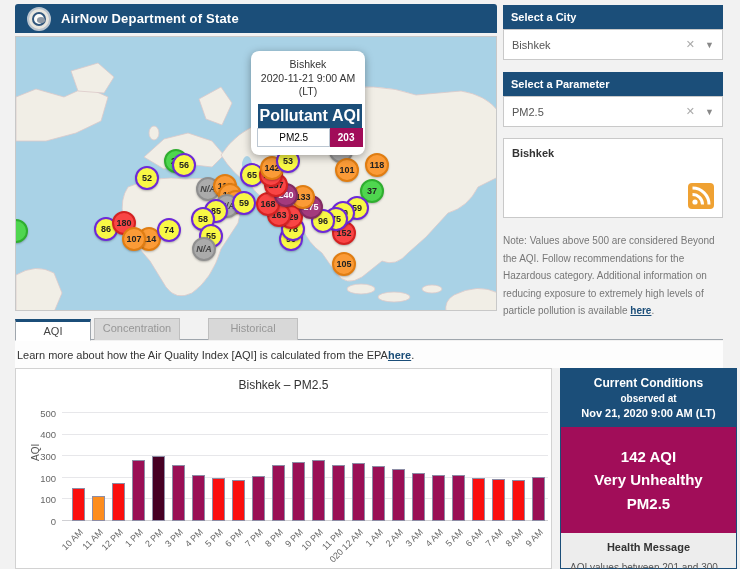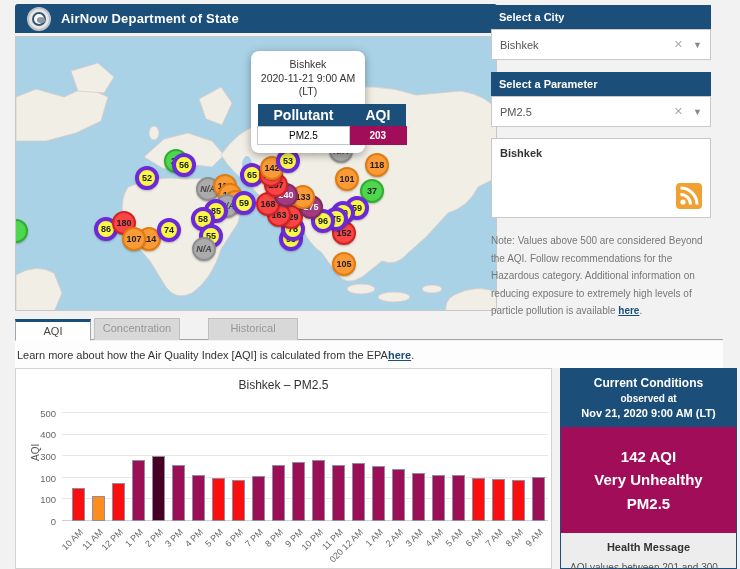--- a/index.html
+++ b/index.html
@@ -18,38 +18,38 @@
   .hdr-title { color:#fff; font-size:13px; font-weight:bold; margin-left:10px; letter-spacing:.2px; }
 
   
   .map { position:absolute; left:15px; top:36px; width:482px; height:275px;
          background:#a9d2e6; overflow:hidden; border:1px solid #c8c8c8; }
   .marker { position:absolute; width:24px; height:24px; border-radius:50%;
             display:flex; align-items:center; justify-content:center;
             font-size:9px; font-weight:bold; color:#222; cursor:pointer;
             box-shadow:0 1px 2px rgba(0,0,0,.25); }
   .m-green  { background:#4fd64f; border:2px solid #2fae2f; }
-  .m-yellow { background:#f8f845; border:4px solid #6d28d9; }
+  .m-yellow { background:#f8f845; border:2px solid #6d28d9; }
   .m-orange { background:#fb9b37; border:2px solid #e07d12; }
   .m-red    { background:#f94545; border:2px solid #d42222; }
   .m-purple { background:#a33a7d; border:2px solid #822a62; color:#fff; }
   .m-gray   { background:#ababab; border:2px solid #8f8f8f; color:#444;font-style:italic; }
 
   .popup { position:absolute; left:235px; top:14px; width:114px; background:#fff;
            border-radius:8px; box-shadow:0 2px 8px rgba(0,0,0,.35); padding:7px 6px 8px; z-index:200; }
   .popup-tail { position:absolute; left:290px; top:96px; width:14px; height:14px; background:#fff;
            transform:rotate(45deg); box-shadow:2px 2px 4px rgba(0,0,0,.2); z-index:199; }
   .popup-title { text-align:center; font-size:10.5px; color:#333; line-height:1.3; }
   .popup table { width:100%; border-collapse:collapse; margin-top:5px; font-size:10px; }
-  .popup th { background:#1b4e79; color:#fff; padding:3px 16px; font-size:14px; }
+  .popup th { background:#1b4e79; color:#fff; padding:3px 2px; font-size:16px; }
   .popup td { text-align:center; padding:3px 2px; border:1px solid #bcc7d2; }
   .popup td.aqi-val { background:#a10d59; color:#fff; font-weight:bold; border-color:#a10d59; }
 
   
-  .rcol { position:absolute; left:491px; top:5px; width:220px; }
+  .rcol { position:absolute; left:503px; top:5px; width:220px; }
   .sel-hdr { background:#1b4e79; color:#fff; font-size:11px; font-weight:bold;
              padding:6px 8px; height:24px; }
   .sel-box { background:#fff; border:1px solid #c9c9c9; height:31px; display:flex;
              align-items:center; padding:0 8px; font-size:11px; color:#555; cursor:pointer; }
   .sel-box .grow { flex:1; }
   .sel-x { color:#aaa; font-size:11px; margin-right:10px; cursor:pointer; }
   .sel-caret { color:#888; font-size:9px; cursor:pointer; }
   .gap12 { height:12px; } .gap11 { height:11px; }
   .feed-box { background:#fff; border:1px solid #c9c9c9; height:80px; position:relative; padding:8px; }
   .feed-title { font-size:11px; font-weight:bold; color:#333; }
@@ -147,21 +147,21 @@
         <div class="marker m-yellow" style="left: 183px; top: 187px; z-index: 14;">55</div>
         <div class="marker m-gray" style="left: 176px; top: 200px; z-index: 15;">N/A</div>
         <div class="marker m-yellow" style="left: 78px; top: 180px; z-index: 16;">86</div>
         <div class="marker m-red" style="left: 96px; top: 174px; z-index: 17;">180</div>
         <div class="marker m-orange" style="left: 121px; top: 190px; z-index: 18;">114</div>
         <div class="marker m-orange" style="left: 106px; top: 190px; z-index: 19;">107</div>
         <div class="marker m-yellow" style="left: 141px; top: 181px; z-index: 20;">74</div>
         <div class="marker m-orange" style="left: 316px; top: 215px; z-index: 21;">105</div>
         <div class="marker m-gray" style="left: 313px; top: 102px; z-index: 22;">N/A</div>
         <div class="marker m-orange" style="left: 349px; top: 116px; z-index: 23;">118</div>
-        <div class="marker m-orange" style="left: 319px; top: 121px; z-index: 24; margin-top: 9px;">101</div>
+        <div class="marker m-orange" style="left: 319px; top: 121px; z-index: 24;">101</div>
         <div class="marker m-green" style="left: 344px; top: 142px; z-index: 25;">37</div>
         <div class="marker m-red" style="left: 316px; top: 184px; z-index: 26;">152</div>
         <div class="marker m-yellow" style="left: 329px; top: 159px; z-index: 27;">59</div>
         <div class="marker m-yellow" style="left: 315px; top: 164px; z-index: 28;">80</div>
         <div class="marker m-yellow" style="left: 308px; top: 170px; z-index: 29;">75</div>
         <div class="marker m-yellow" style="left: 295px; top: 172px; z-index: 30;">96</div>
         <div class="marker m-yellow" style="left: 263px; top: 190px; z-index: 31;">90</div>
         <div class="marker m-yellow" style="left: 265px; top: 180px; z-index: 32;">78</div>
         <div class="marker m-red" style="left: 263px; top: 168px; z-index: 33;">129</div>
         <div class="marker m-red" style="left: 251px; top: 166px; z-index: 34;">163</div>

